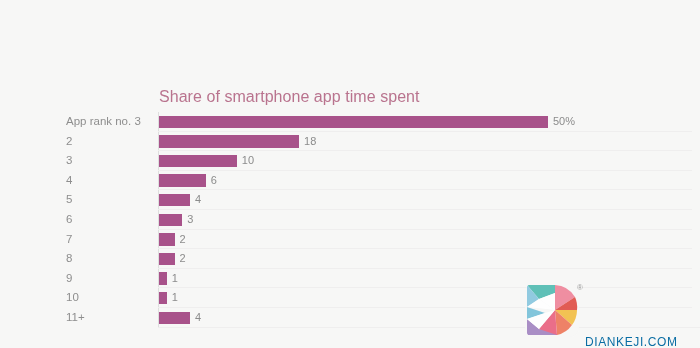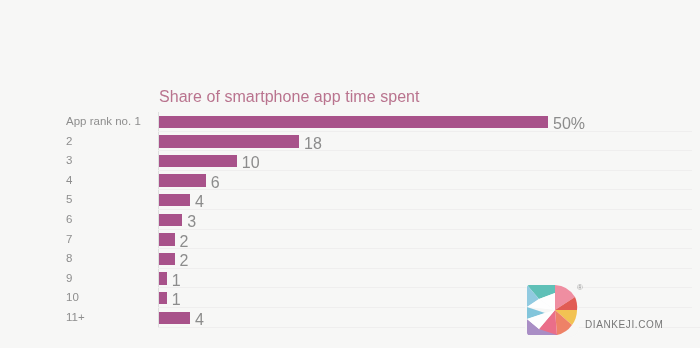--- a/index.html
+++ b/index.html
@@ -91,21 +91,21 @@
   .bar {
     position: absolute;
     left: 159px;
     top: 3.5px;
     height: 12.5px;
     background: #a8528a;
   }
   .val-label {
     position: absolute;
     top: 3px;
-    font-size: 16px;
+    font-size: 11px;
     color: #8c8c8c;
     white-space: nowrap;
   }
 
   
   .watermark {
     position: absolute;
     left: 525px;
     top: 281px;
     width: 172px;
@@ -132,40 +132,40 @@
     top: 2px;
     font-size: 30px;
     color: #8d8d8d;
     letter-spacing: 1px;
     line-height: 1;
     font-family: "DejaVu Sans", sans-serif;
   }
   .wm-url {
     position: absolute;
     left: 60px;
-    top: 38px;
-    font-size: 10px;
-    color: #737373;
+    top: 54px;
+    font-size: 12px;
+    color: #0369a1;
     letter-spacing: 0.6px;
   }
 </style>
 </head>
 <body>
 
 <div class="chart-root">
 
 
   <div class="subtitle">Share of smartphone app time spent</div>
 
   <div class="plot">
     <div class="axis-line"></div>
     <div id="rows">
         <div class="row" style="top: 0px;">
           <div class="row-grid"></div>
-          <div class="cat-label">App rank no. 1</div>
+          <div class="cat-label">App rank no. 3</div>
           <div class="bar" title="50%" style="width: 389px; background: rgb(168, 82, 138);"></div>
           <div class="val-label" style="left: 553px;">50%</div>
         </div>
         <div class="row" style="top: 19.6px;">
           <div class="row-grid"></div>
           <div class="cat-label">2</div>
           <div class="bar" title="18" style="width: 140.04px; background: rgb(168, 82, 138);"></div>
           <div class="val-label" style="left: 304.04px; text-align: right;">18</div>
         </div>
         <div class="row" style="top: 39.2px;">

